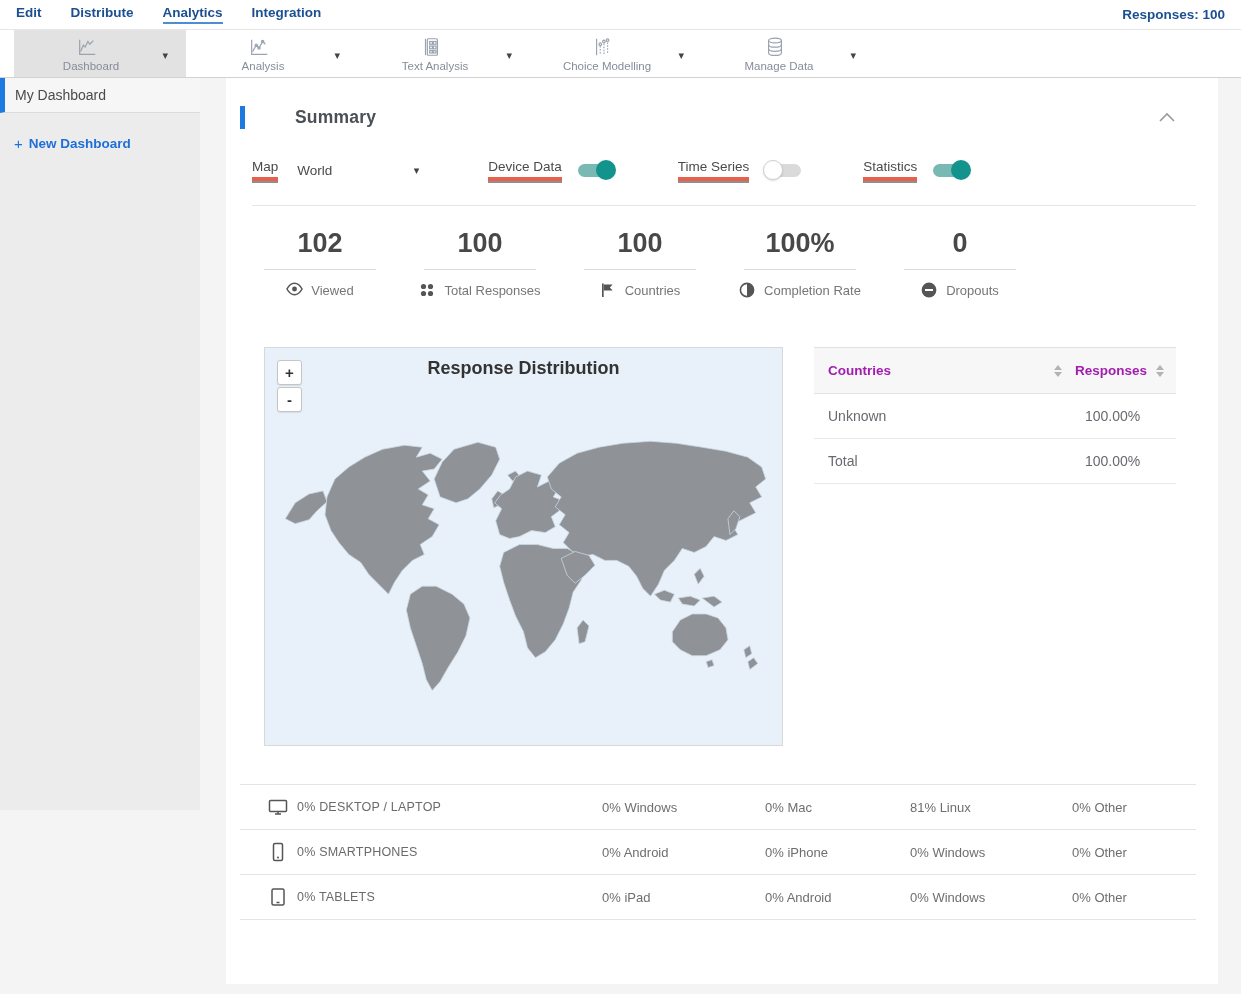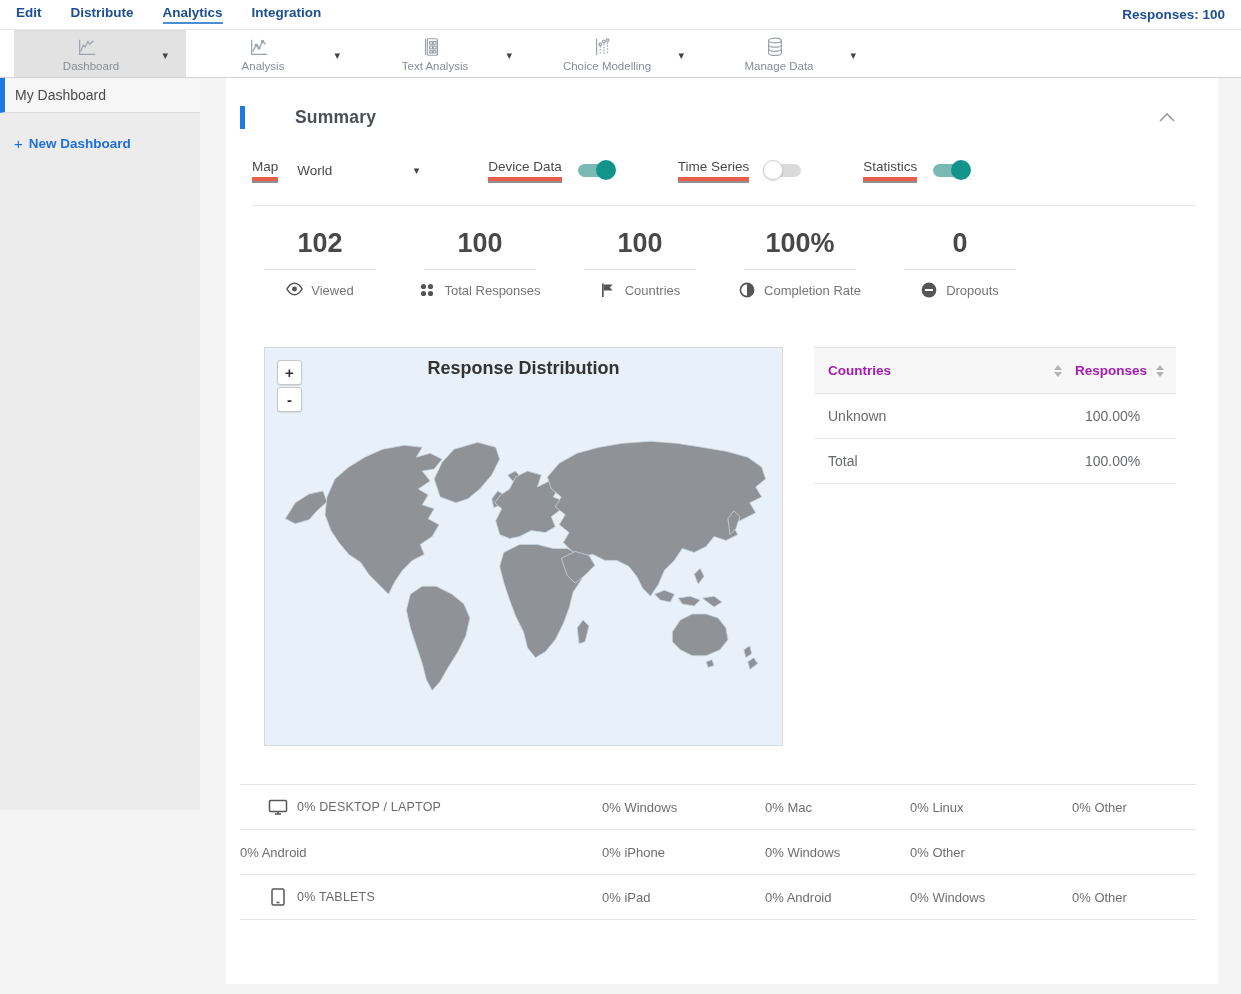--- a/index.html
+++ b/index.html
@@ -392,25 +392,34 @@
           <span class="dev-icon">
             <svg viewBox="0 0 20 20" width="20" height="20">
                 <rect x="1.5" y="3.5" width="17" height="11" rx="1" fill="none" stroke="#555" stroke-width="1.5"></rect>
                 <path d="M7 17 H13 M10 14.5 V17" stroke="#555" stroke-width="1.5" fill="none"></path>
               </svg>
           </span>
           <span class="dev-type-label">0% DESKTOP / LAPTOP</span>
         </div>
         <span>0% Windows</span>
         <span>0% Mac</span>
-        <span>0% Linux</span>
+        <span>81% Linux</span>
         <span>0% Other</span>
       </div>
 
       <div class="dev-row">
+        <div class="dev-type">
+          <span class="dev-icon">
+            <svg viewBox="0 0 20 20" width="20" height="20">
+                <rect x="5.5" y="1.5" width="9" height="17" rx="1.5" fill="none" stroke="#555" stroke-width="1.5"></rect>
+                <circle cx="10" cy="15.5" r="1" fill="#555"></circle>
+              </svg>
+          </span>
+          <span class="dev-type-label">0% SMARTPHONES</span>
+        </div>
         <span>0% Android</span>
         <span>0% iPhone</span>
         <span>0% Windows</span>
         <span>0% Other</span>
       </div>
 
       <div class="dev-row">
         <div class="dev-type">
           <span class="dev-icon">
             <svg viewBox="0 0 20 20" width="20" height="20">

